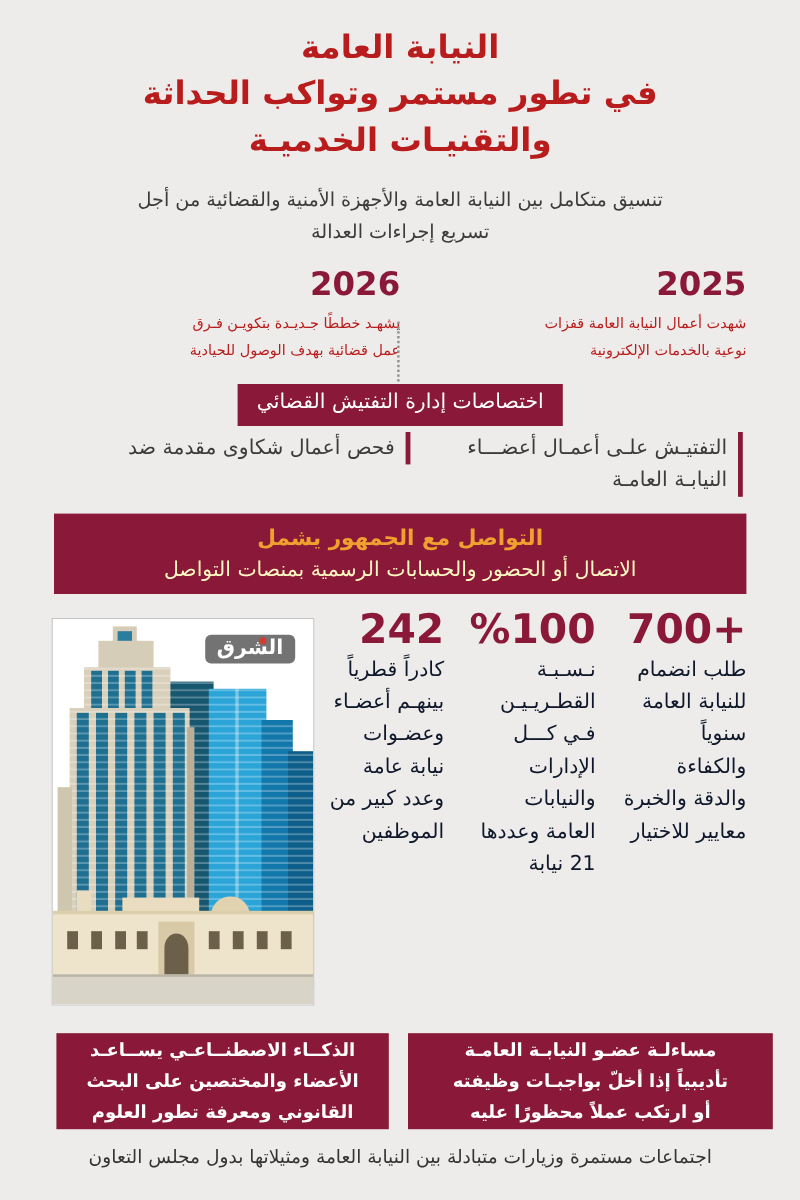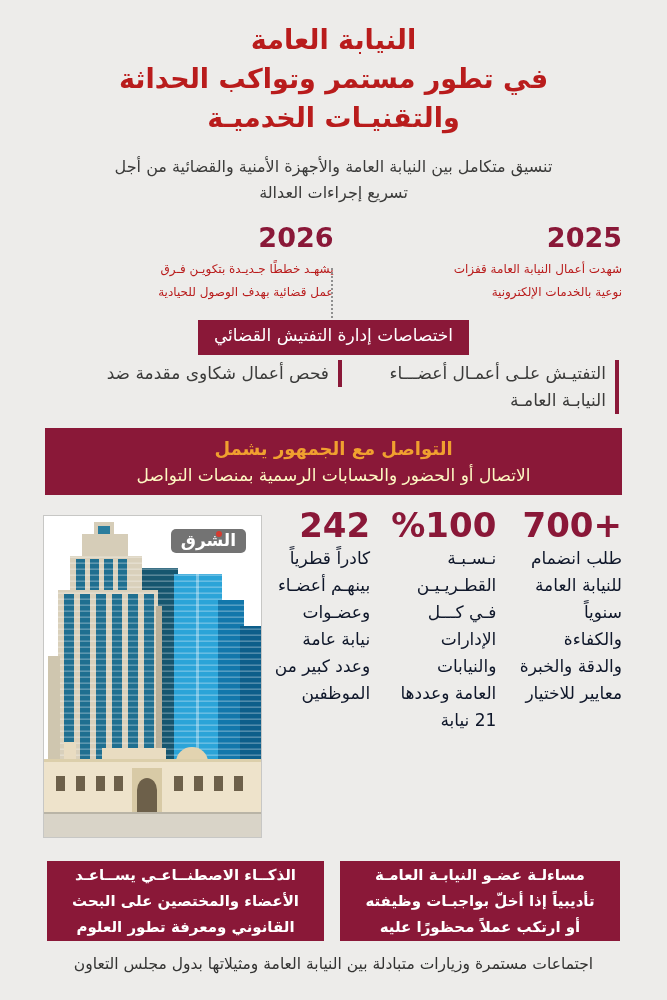--- a/index.html
+++ b/index.html
@@ -43,21 +43,21 @@
     background:#d63b30;}
   
   .stats{position:absolute;top:505px;right:45px;width:350px;display:flex;
     flex-direction:row;gap:21px;text-align:right;}
   .stat-value{color:#8a1838;font-weight:bold;font-size:34px;line-height:40px;}
   .stat-line{font-size:17px;line-height:27px;color:#0f172a;}
   
   .box{position:absolute;top:861px;height:80px;background:#8a1838;color:#ffffff;
     text-align:center;font-size:15px;font-weight:bold;line-height:26px;
     display:flex;flex-direction:column;justify-content:center;box-sizing:border-box;}
-  .box-right{left:340px;width:280px;}
+  .box-right{left:340px;width:304px;}
   .box-left{left:47px;width:277px;}
   
   .footer{position:absolute;top:952px;left:0;right:0;text-align:center;
     font-size:15.5px;color:#333332;line-height:24px;}
 </style>
 </head>
 <body>
 
 <div class="page">
 

